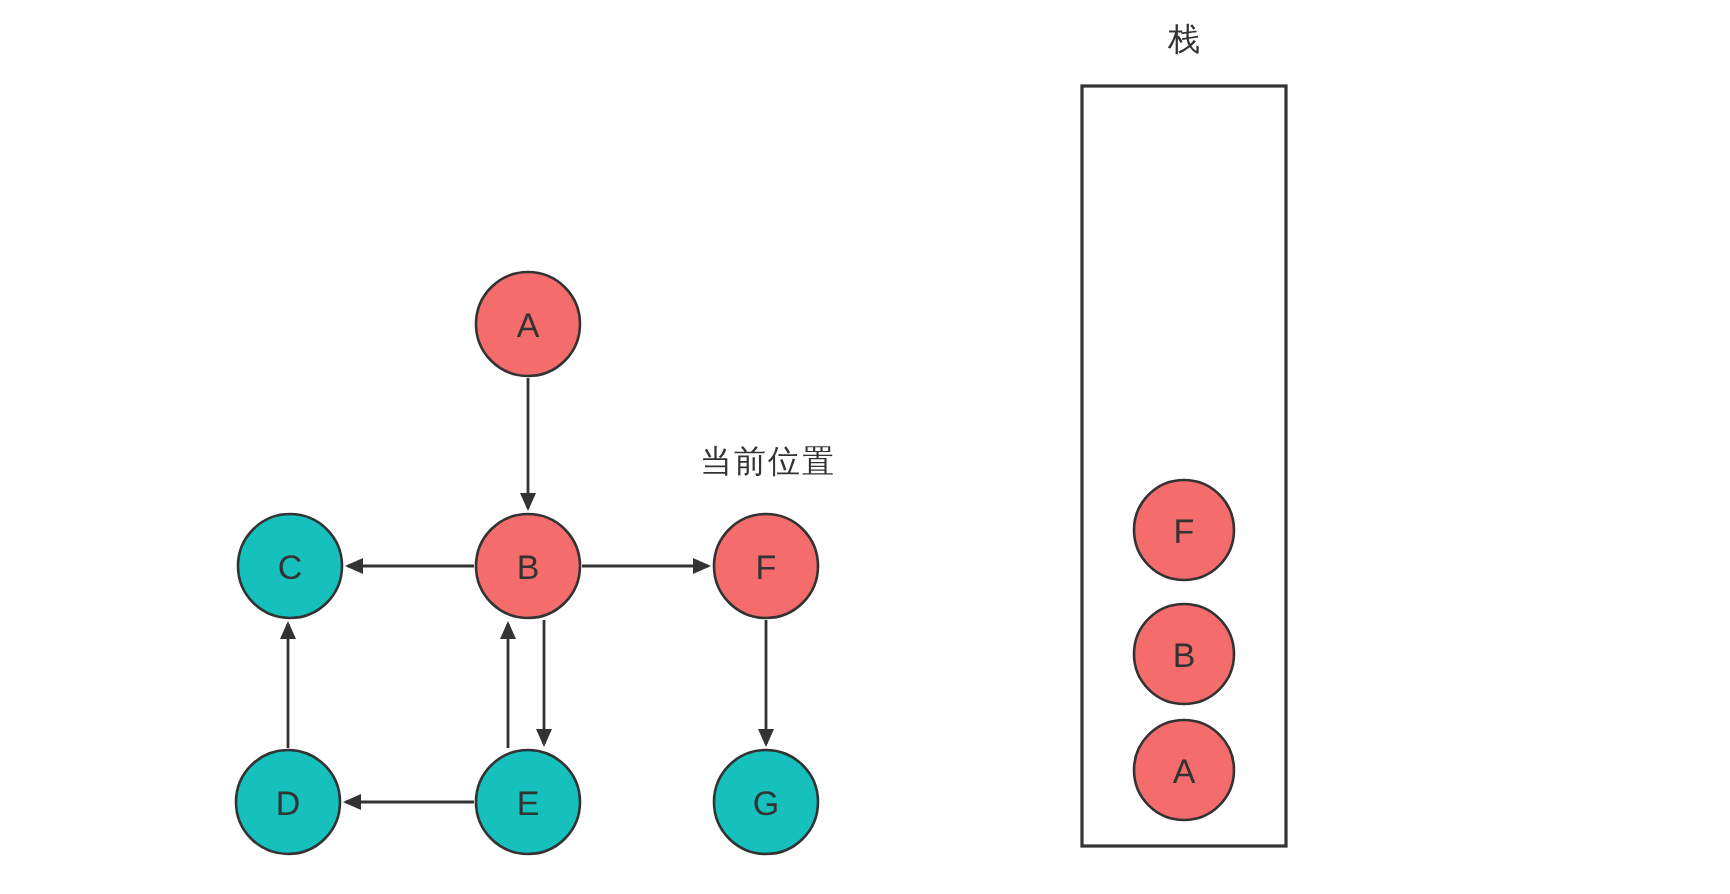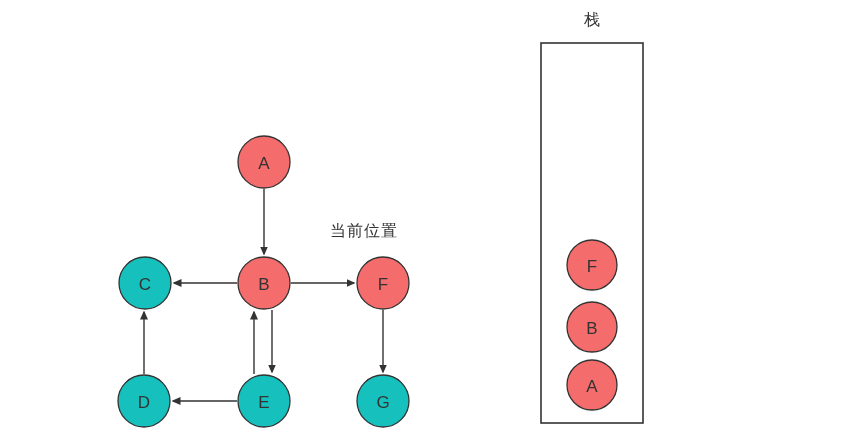--- a/index.html
+++ b/index.html
@@ -22,21 +22,21 @@
   }
   .floating-label {
     position: absolute;
     color: #333333;
     font-size: 16px;
     letter-spacing: 1px;
     white-space: nowrap;
     transform: translateX(-50%);
   }
   .current-position-label {
-    left: 364px;
+    left: 384px;
     top: 221px;
   }
   .stack-title-label {
     left: 592px;
     top: 10px;
     letter-spacing: 0;
   }
 </style>
 </head>
 <body>

